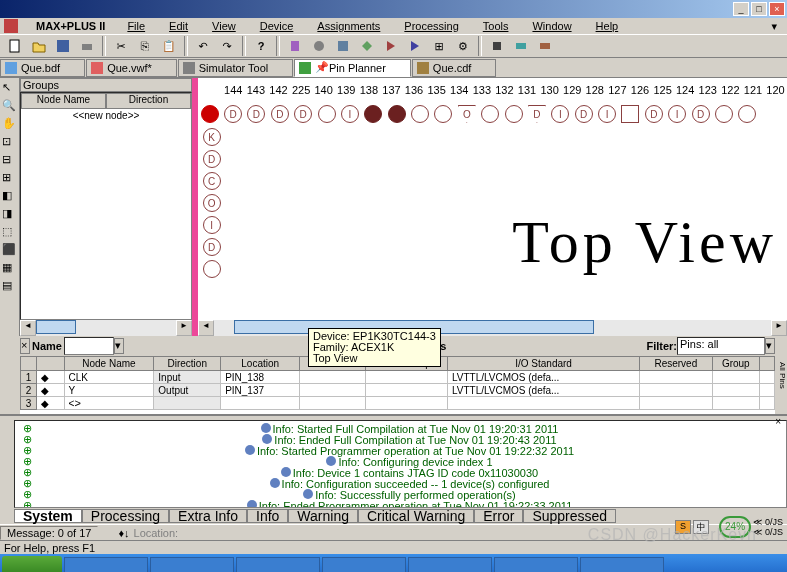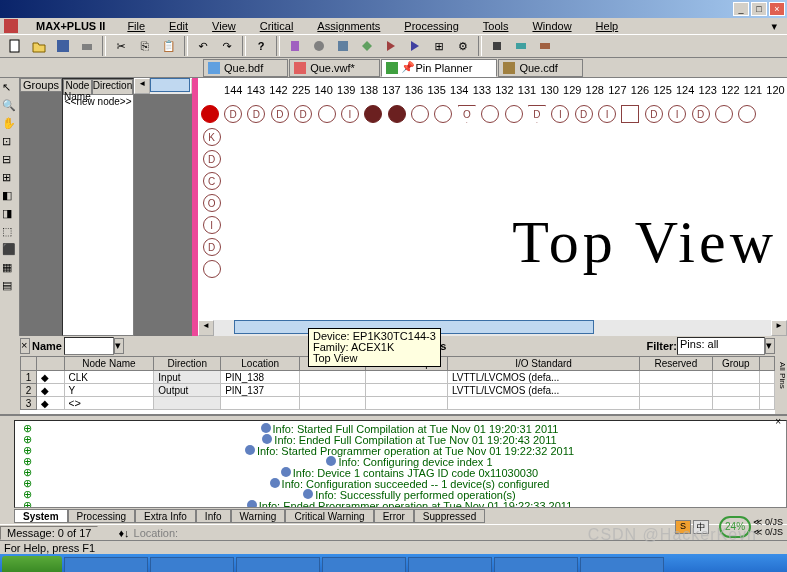--- a/index.html
+++ b/index.html
@@ -6,28 +6,28 @@
 body { width: 787px; height: 572px; background: #d4d0c8; overflow: hidden; position: relative; }
 .titlebar { height: 18px; background: linear-gradient(to right, #0a246a, #a6caf0); display: flex; align-items: center; justify-content: space-between; padding: 0 2px; }
 .titlebar-controls { display: flex; gap: 2px; }
 .titlebar-controls span { width: 16px; height: 14px; background: #d4d0c8; border: 1px solid #fff; display: flex; align-items: center; justify-content: center; font-size: 9px; }
 .menubar { height: 16px; background: #d4d0c8; display: flex; align-items: center; padding: 0 4px; gap: 12px; }
 .menubar span { padding: 0 6px; text-decoration: underline; }
 .menubar .logo { font-weight: bold; padding-right: 4px; text-decoration: none; }
 .toolbar { height: 24px; background: #d4d0c8; border-top: 1px solid #fff; border-bottom: 1px solid #808080; display: flex; align-items: center; padding: 0 4px; gap: 2px; }
 .toolbar-btn { width: 22px; height: 20px; border: 1px solid #d4d0c8; display: flex; align-items: center; justify-content: center; }
 .toolbar-sep { width: 4px; height: 20px; border-left: 1px solid #808080; border-right: 1px solid #fff; margin: 0 2px; }
-.tabs-row { height: 20px; background: #d4d0c8; display: flex; align-items: center; border-bottom: 1px solid #808080; justify-content: center; }
+.tabs-row { height: 20px; background: #d4d0c8; display: flex; align-items: center; border-bottom: 1px solid #808080; }
 .tab { height: 18px; padding: 0 24px 0 20px; border: 1px solid #808080; background: #d4d0c8; display: flex; align-items: center; margin-right: 1px; position: relative; }
 .tab.active { background: #fff; border-bottom: 1px solid #fff; }
 .tab .icon { width: 12px; height: 12px; margin-right: 4px; position: absolute; left: 4px; }
 .main-area { display: flex; height: 258px; }
 .left-toolbar { width: 20px; background: #d4d0c8; border-right: 1px solid #808080; display: flex; flex-direction: column; gap: 2px; padding: 2px 1px; }
 .left-toolbar div { width: 16px; height: 16px; border: 1px solid #d4d0c8; }
-.groups-panel { width: 172px; background: #737373; display: flex; flex-direction: row; }
+.groups-panel { width: 172px; background: #fde047; display: flex; flex-direction: column; }
 .groups-header { height: 14px; background: #d4d0c8; border: 1px solid #808080; padding: 0 2px; font-size: 10px; display: flex; justify-content: space-between; }
 .name-row { height: 20px; display: flex; align-items: center; gap: 2px; border-bottom: 1px solid #808080; }
 .name-label { font-weight: bold; padding: 0 2px; }
 .name-input { flex: 1; height: 18px; border: 1px inset #808080; background: #fff; }
 .groups-cell { width: 60px; text-align: center; font-weight: bold; border-left: 1px solid #808080; padding: 2px; }
 .groups-table { flex: 1; background: #fff; border: 1px inset #808080; }
 .groups-th { display: flex; background: #d4d0c8; height: 16px; }
 .groups-th div { border: 1px solid #808080; text-align: center; flex: 1; font-size: 10px; }
 .groups-tr { height: 14px; text-align: center; font-size: 10px; padding: 1px; }
 .hscroll { height: 16px; background: #d4d0c8; display: flex; }
@@ -62,21 +62,21 @@
 .mp-table td { border: 1px solid #c0c0c0; font-size: 10px; height: 13px; padding: 0 4px; }
 .mp-table .rownum { width: 16px; background: #d4d0c8; text-align: center; border: 1px solid #808080; }
 .msg-panel { height: 110px; display: flex; border-top: 2px solid #808080; }
 .msg-gutter { width: 14px; background: #d4d0c8; }
 .msg-content { flex: 1; display: flex; flex-direction: column; }
 .msg-list { flex: 1; background: #fff; border: 1px inset #808080; padding: 2px; overflow: hidden; font-size: 9.5px; line-height: 10px; color: #006000; }
 .msg-list div { padding-left: 18px; position: relative; text-align: center; }
 .msg-list div::before { content: '⊕'; position: absolute; left: 6px; color: #008000; }
 .msg-list div .i { display: inline-block; width: 10px; height: 10px; background: #6080c0; border-radius: 50%; margin-right: 2px; }
 .msg-tabs { height: 16px; background: #d4d0c8; display: flex; align-items: center; }
-.msg-tabs span { padding: 0 8px; border: 1px solid #808080; background: #d4d0c8; font-size: 10px; height: 14px; display: flex; align-items: center; }
+.msg-tabs span { padding: 0 8px; border: 1px solid #808080; background: #d4d0c8; font-size: 14px; height: 14px; display: flex; align-items: center; }
 .msg-tabs span.active { background: #fff; font-weight: bold; }
 .status-row { height: 16px; background: #d4d0c8; display: flex; align-items: center; border-top: 1px solid #fff; font-size: 10px; justify-content: flex-end; }
 .status-row .cell { padding: 0 6px; border: 1px inset #d4d0c8; }
 .status-row .loc { flex: 1; padding: 0 4px; color: #808080; }
 .badges { position: absolute; right: 4px; bottom: 34px; display: flex; gap: 2px; align-items: center; }
 .badges .b1 { width: 16px; height: 14px; background: #f0a030; border: 1px solid #808080; font-size: 9px; text-align: center; }
 .badges .b2 { width: 32px; height: 22px; border: 2px solid #3a9a3a; border-radius: 11px; font-size: 10px; text-align: center; line-height: 18px; color: #3a9a3a; margin-left: 8px; }
 .badges .b3 { font-size: 9px; line-height: 10px; }
 .helpbar { height: 14px; background: #d4d0c8; font-size: 10px; padding: 0 4px; display: flex; align-items: center; border-top: 1px solid #808080; }
 .taskbar { height: 28px; background: linear-gradient(to bottom, #3a8ee8, #1a5fc0); display: flex; align-items: center; padding: 0 2px; gap: 2px; }
@@ -99,21 +99,21 @@
 </div>
 
 <div class="menubar">
   <svg class="ico">
       <rect width="14" height="14" fill="#c04040"></rect>
     </svg>
   <span class="logo">MAX+PLUS II</span>
   <span>File</span>
   <span>Edit</span>
   <span>View</span>
-  <span>Critical</span>
+  <span>Device</span>
   <span>Assignments</span>
   <span>Processing</span>
   <span>Tools</span>
   <span>Window</span>
   <span>Help</span>
   <span style="flex:1"></span>
   <span style="text-decoration:none">▾</span>
 </div>
 
 <div class="toolbar">
@@ -204,20 +204,26 @@
       <svg class="icon">
         <rect width="12" height="12" fill="#60a0e0"></rect>
       </svg>
       <span>Que.bdf</span>
     </div>
   <div class="tab">
       <svg class="icon">
         <rect width="12" height="12" fill="#e06060"></rect>
       </svg>
       <span>Que.vwf*</span>
+    </div>
+  <div class="tab">
+      <svg class="icon">
+        <rect width="12" height="12" fill="#808080"></rect>
+      </svg>
+      <span>Simulator Tool</span>
     </div>
   <div class="tab active">
       <svg class="icon">
         <rect width="12" height="12" fill="#40a040"></rect>
       </svg>
       <b>📌 </b>
       <span>Pin Planner</span>
     </div>
   <div class="tab">
       <svg class="icon">

